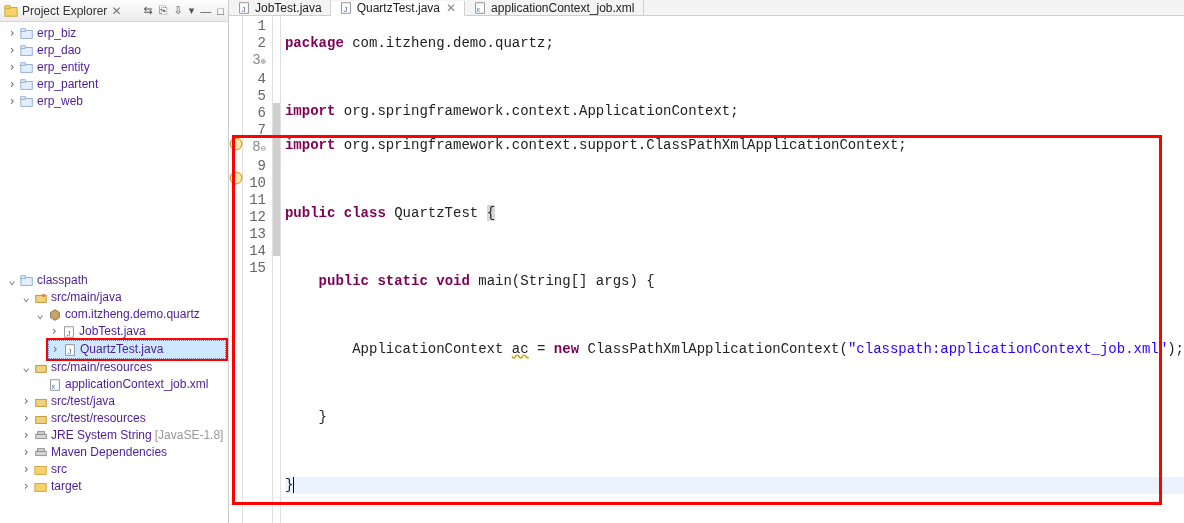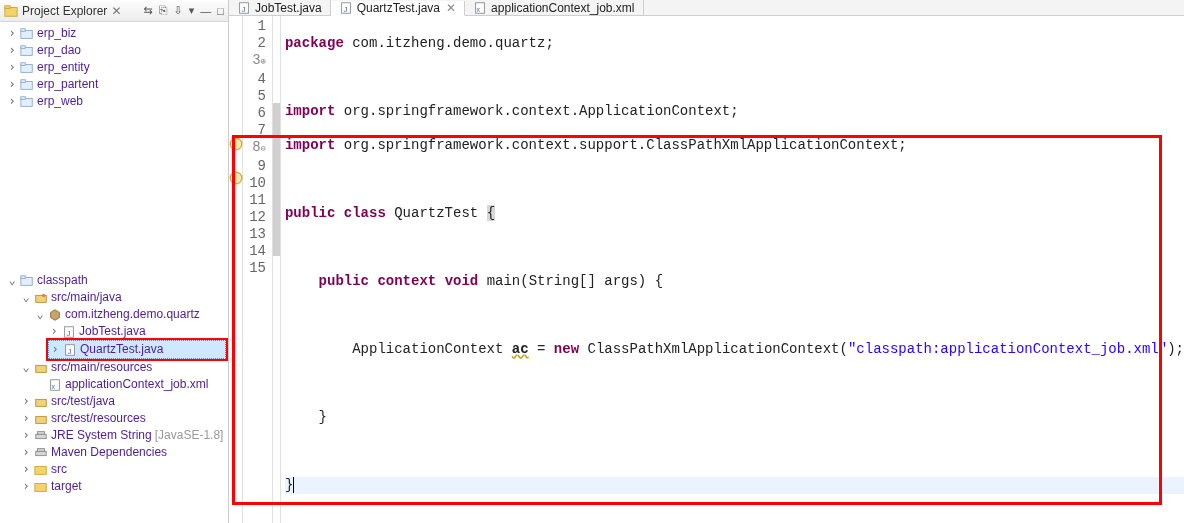--- a/index.html
+++ b/index.html
@@ -46,21 +46,21 @@
   .marker-bar .info { width:12px; height:12px; margin:2px auto; }
   .fold-bar { width:8px; background:#fff; border-right:1px solid #e0e0e0; line-height:17px; padding-top:2px; }
   .fold-bar div { height:17px; }
   .fold-bar .strip { background:#d0d0d0; }
   .code { flex:1; font-family:Consolas,"Courier New",monospace; font-size:14px; line-height:17px; padding:2px 0 0 4px; white-space:pre; position:relative; }
   .code .line { height:17px; }
   .code .hl-line { background:#eaf3ff; }
 
   .kw { color:#7f0055; font-weight:bold; }
   .str { color:#2a00ff; }
-  .warn { text-decoration: underline wavy #c0a000; font-weight: bold; }
+  .warn { text-decoration: underline wavy #c0a000; }
 
   .watermark { position:absolute; right:8px; bottom:2px; font-size:11px; color:#ccc; z-index:6; }
 
   
   svg { width:14px; height:14px; }
 </style>
 </head>
 <body>
 
 <div class="root">
@@ -404,21 +404,21 @@
       </div>
 
       <div class="code">
 <div class="line"><span class="kw">package</span><span> com.itzheng.demo.quartz;</span></div>
 <div class="line"></div>
 <div class="line"><span class="kw">import</span><span> org.springframework.context.ApplicationContext;</span></div>
 <div class="line"><span class="kw">import</span><span> org.springframework.context.support.ClassPathXmlApplicationContext;</span></div>
 <div class="line"></div>
 <div class="line"><span class="kw">public</span> <span class="kw">class</span><span> QuartzTest </span><span class="hl-line" style="background:#d7d7d7;">{</span></div>
 <div class="line"></div>
-<div class="line"><span>    </span><span class="kw">public</span> <span class="kw">context</span> <span class="kw">void</span><span> main(String[] args) {</span></div>
+<div class="line"><span>    </span><span class="kw">public</span> <span class="kw">static</span> <span class="kw">void</span><span> main(String[] args) {</span></div>
 <div class="line"></div>
 <div class="line"><span>        </span><span>ApplicationContext </span><span class="warn">ac</span><span> = </span><span class="kw">new</span><span> ClassPathXmlApplicationContext(</span><span class="str">"classpath:applicationContext_job.xml"</span><span>);</span></div>
 <div class="line"></div>
 <div class="line">    }</div>
 <div class="line"></div>
 <div class="line hl-line"><span>}</span><span style="border-left:1px solid #000; padding-left:1px;"></span></div>
 <div class="line"></div>
       </div>
     </div>
 

